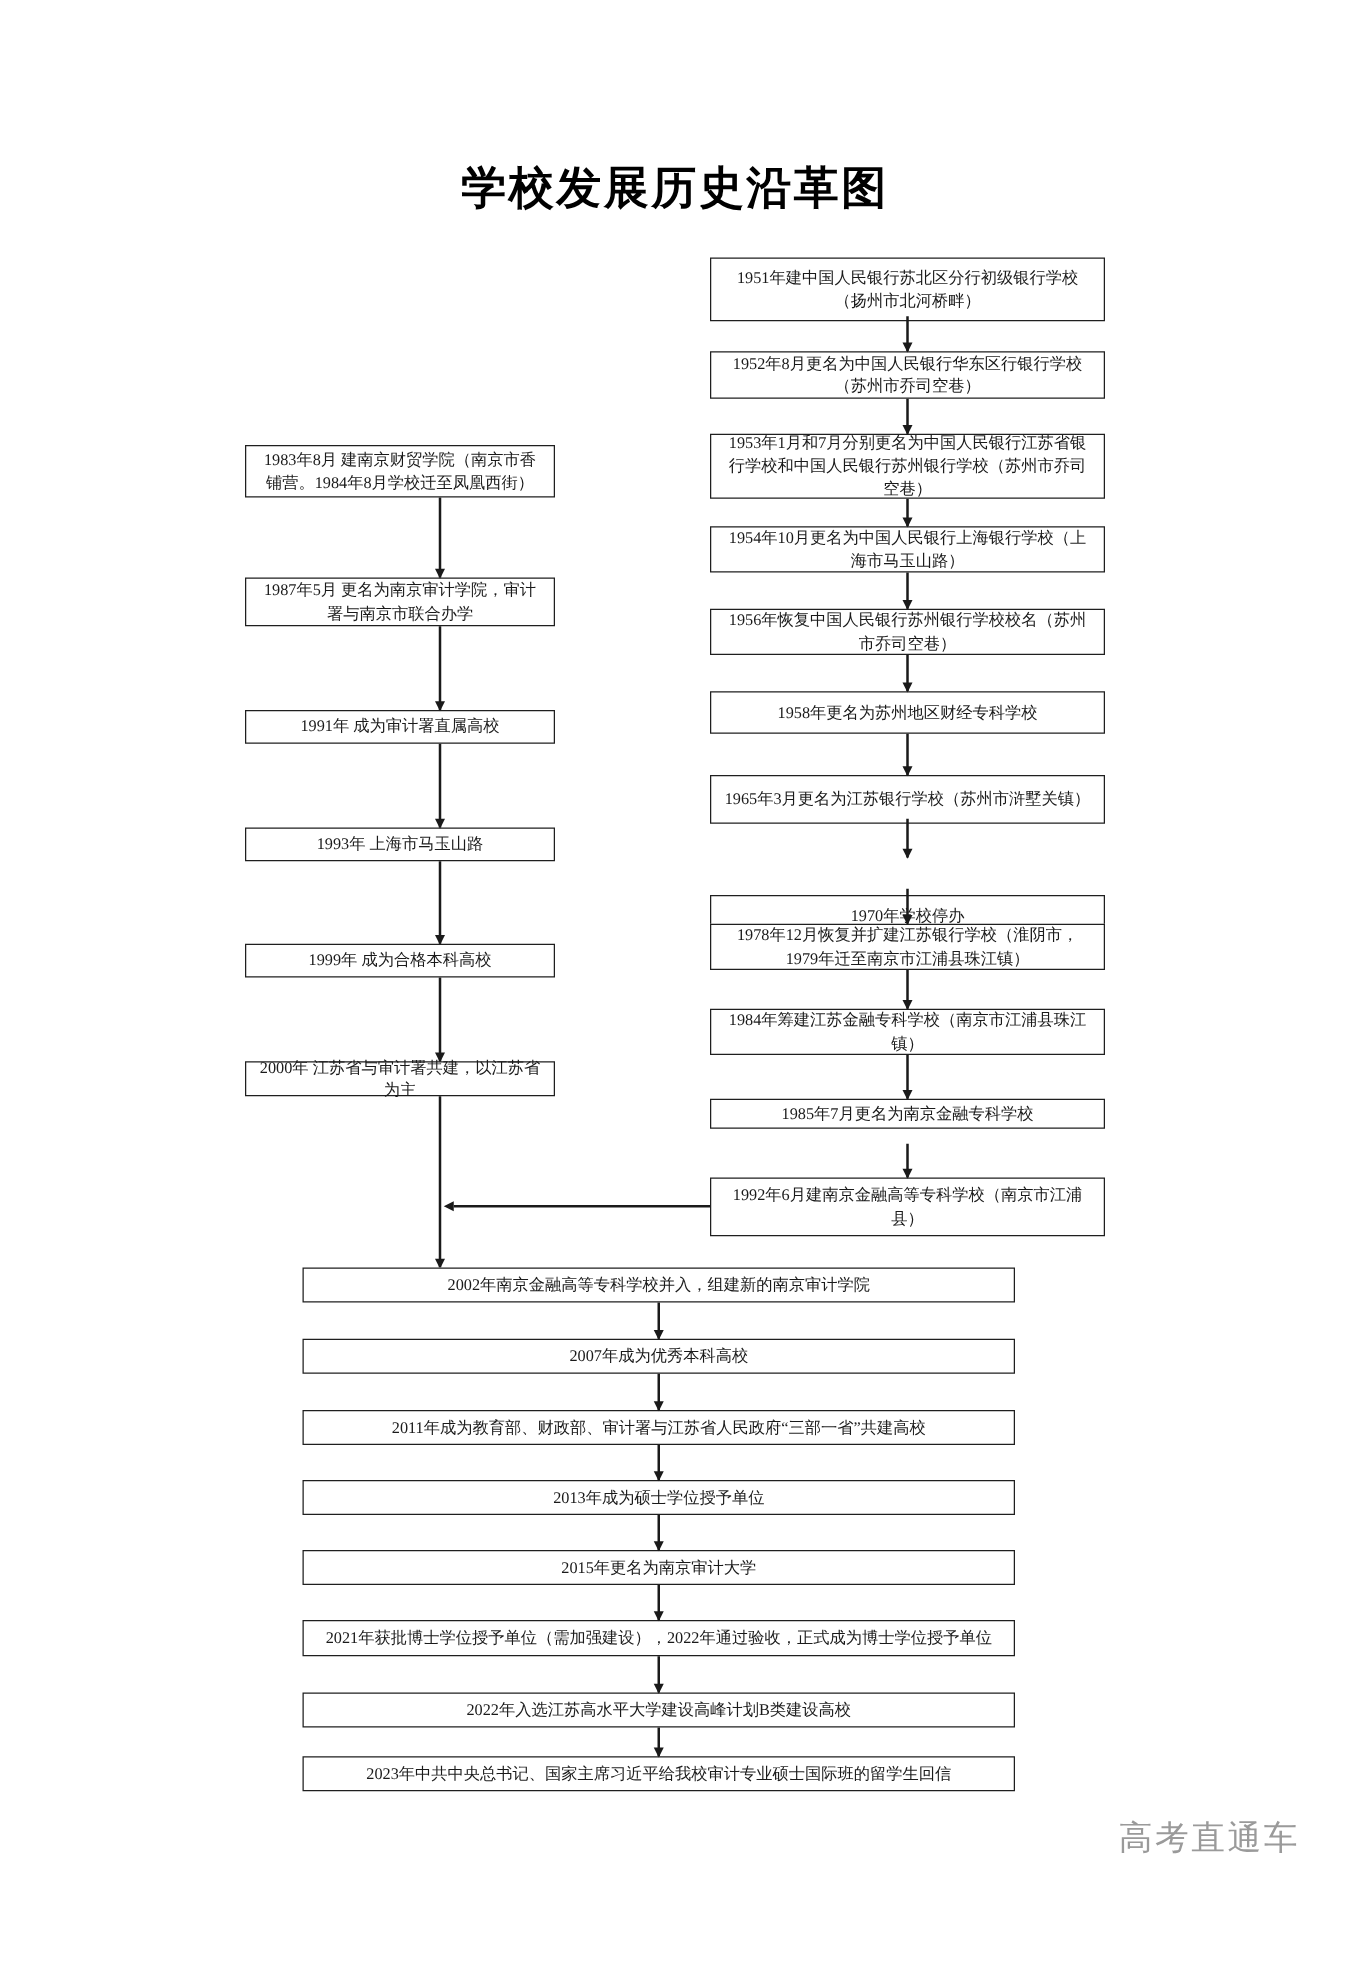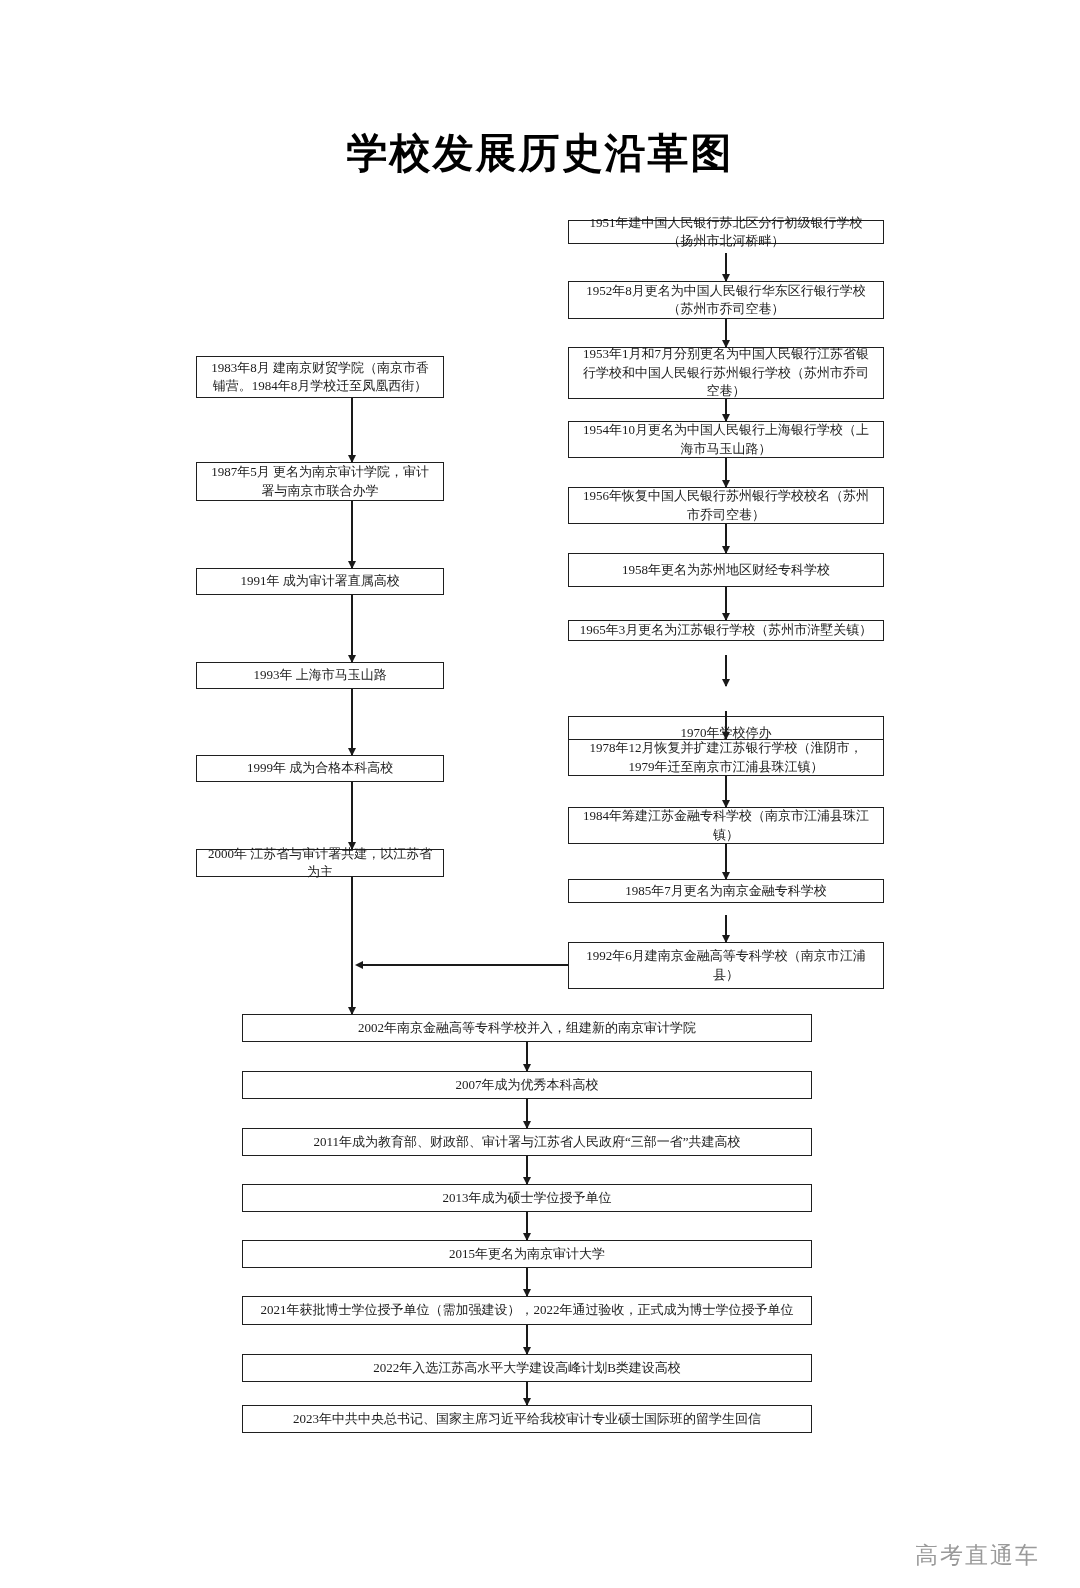--- a/index.html
+++ b/index.html
@@ -8,21 +8,21 @@
     width:1080px;height:1588px;
     background:#ffffff;
     margin:0 auto;
     font-family:"Liberation Serif","DejaVu Serif",serif;
     color:#1a1a1a;
     overflow:hidden;
   }
   *{box-sizing:border-box;}
   .title{
     position:absolute;top:126px;left:0;width:100%;
-    text-align:center;font-size:41px;font-weight:bold;
+    text-align:center;font-size:36px;font-weight:bold;
     letter-spacing:2px;color:#000;
   }
   .box{
     position:absolute;
     border:1px solid #1f1f1f;
     background:#fff;
     display:flex;align-items:center;justify-content:center;
     text-align:center;
     font-size:13px;line-height:1.42;
     padding:1px 8px;
@@ -46,22 +46,22 @@
   }
   .ah::before{
     content:"";position:absolute;left:-8px;top:50%;
     transform:translateY(-50%);
     width:0;height:0;
     border-top:4.5px solid transparent;
     border-bottom:4.5px solid transparent;
     border-right:8px solid #1a1a1a;
   }
   .watermark{
-    position:absolute;right:40px;top:1540px;
-    font-size:23px;letter-spacing:2px;
+    position:absolute;right:40px;top:1452px;
+    font-size:27px;letter-spacing:2px;
     color:#9a9a9a;
     font-family:Liberation Sans, sans-serif;
   }
 </style>
 </head>
 <body>
 
 <div id="page">
 
   <div class="title">学校发展历史沿革图</div>
@@ -73,27 +73,27 @@
   <div class="box bl" style="top:755px;height:27px">1999年 成为合格本科高校</div>
   <div class="box bl" style="top:849px;height:28px">2000年 江苏省与审计署共建，以江苏省为主</div>
 
   <div class="av" style="left:351px;top:398px;height:64px"></div>
   <div class="av" style="left:351px;top:501px;height:67px"></div>
   <div class="av" style="left:351px;top:595px;height:67px"></div>
   <div class="av" style="left:351px;top:689px;height:66px"></div>
   <div class="av" style="left:351px;top:782px;height:67px"></div>
   <div class="av" style="left:351px;top:877px;height:137px"></div>
 
-  <div class="box br" style="top:220px;height:24px">1951年建中国人民银行苏北区分行初级银行学校（扬州市北河桥畔）</div>
+  <div class="box br" style="top:206px;height:51px">1951年建中国人民银行苏北区分行初级银行学校（扬州市北河桥畔）</div>
   <div class="box br" style="top:281px;height:38px">1952年8月更名为中国人民银行华东区行银行学校（苏州市乔司空巷）</div>
   <div class="box br" style="top:347px;height:52px">1953年1月和7月分别更名为中国人民银行江苏省银行学校和中国人民银行苏州银行学校（苏州市乔司空巷）</div>
   <div class="box br" style="top:421px;height:37px">1954年10月更名为中国人民银行上海银行学校（上海市马玉山路）</div>
   <div class="box br" style="top:487px;height:37px">1956年恢复中国人民银行苏州银行学校校名（苏州市乔司空巷）</div>
   <div class="box br" style="top:553px;height:34px">1958年更名为苏州地区财经专科学校</div>
-  <div class="box br" style="top:620px;height:21px">1965年3月更名为江苏银行学校（苏州市浒墅关镇）</div>
+  <div class="box br" style="top:620px;height:39px">1965年3月更名为江苏银行学校（苏州市浒墅关镇）</div>
   <div class="box br" style="top:716px;height:34px">1970年学校停办</div>
   <div class="box br" style="top:739px;height:37px">1978年12月恢复并扩建江苏银行学校（淮阴市，1979年迁至南京市江浦县珠江镇）</div>
   <div class="box br" style="top:807px;height:37px">1984年筹建江苏金融专科学校（南京市江浦县珠江镇）</div>
   <div class="box br" style="top:879px;height:24px">1985年7月更名为南京金融专科学校</div>
   <div class="box br" style="top:942px;height:47px">1992年6月建南京金融高等专科学校（南京市江浦县）</div>
 
   <div class="av" style="left:725px;top:253px;height:28px"></div>
   <div class="av" style="left:725px;top:319px;height:28px"></div>
   <div class="av" style="left:725px;top:399px;height:22px"></div>
   <div class="av" style="left:725px;top:458px;height:29px"></div>

